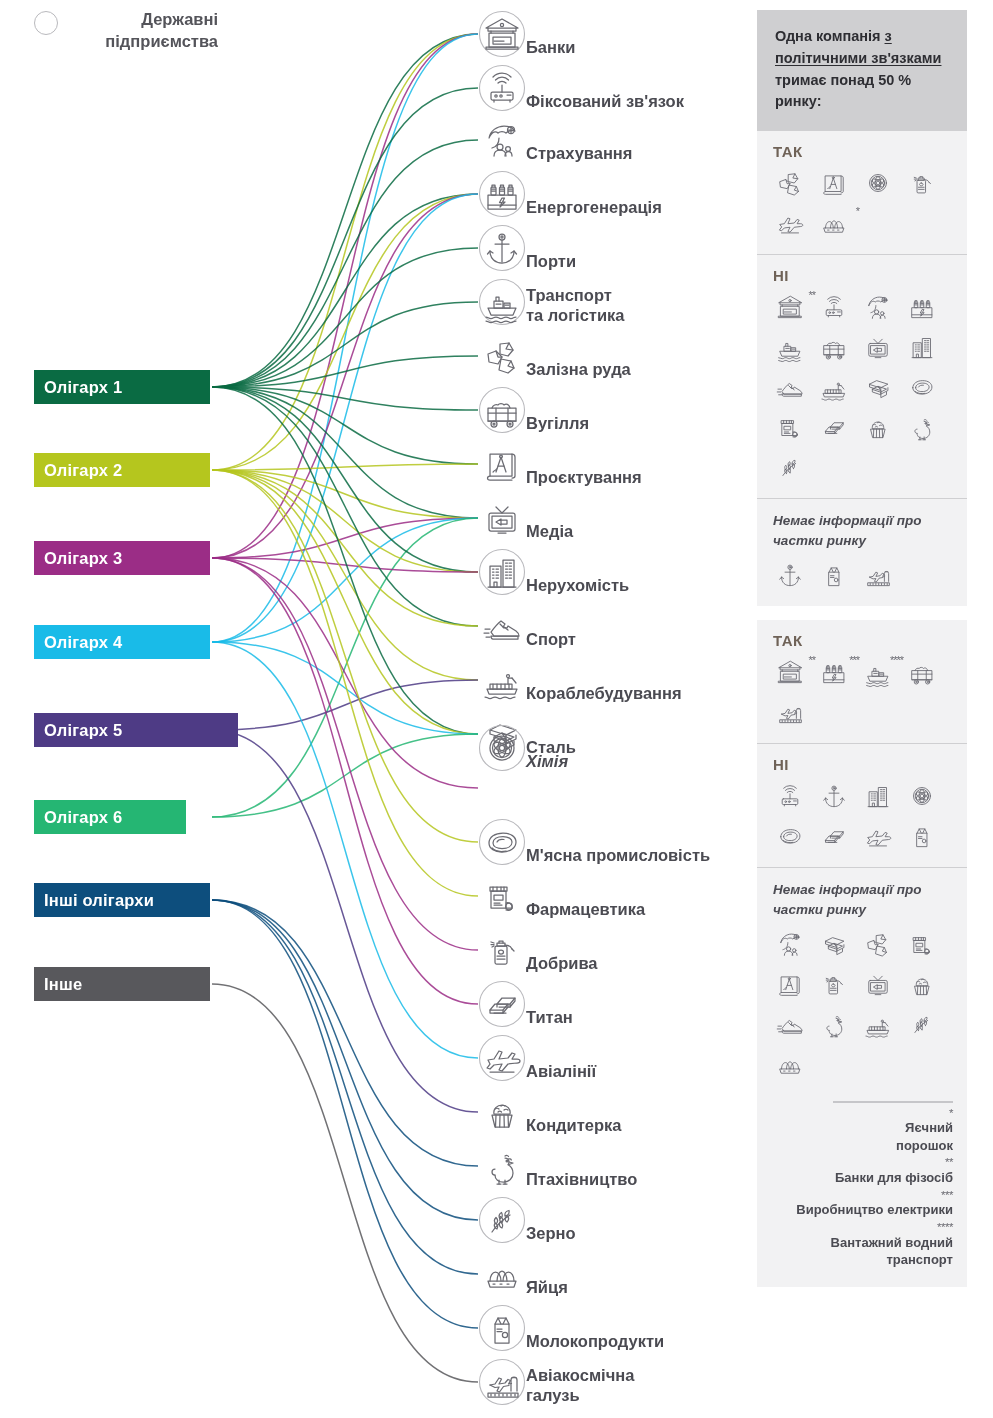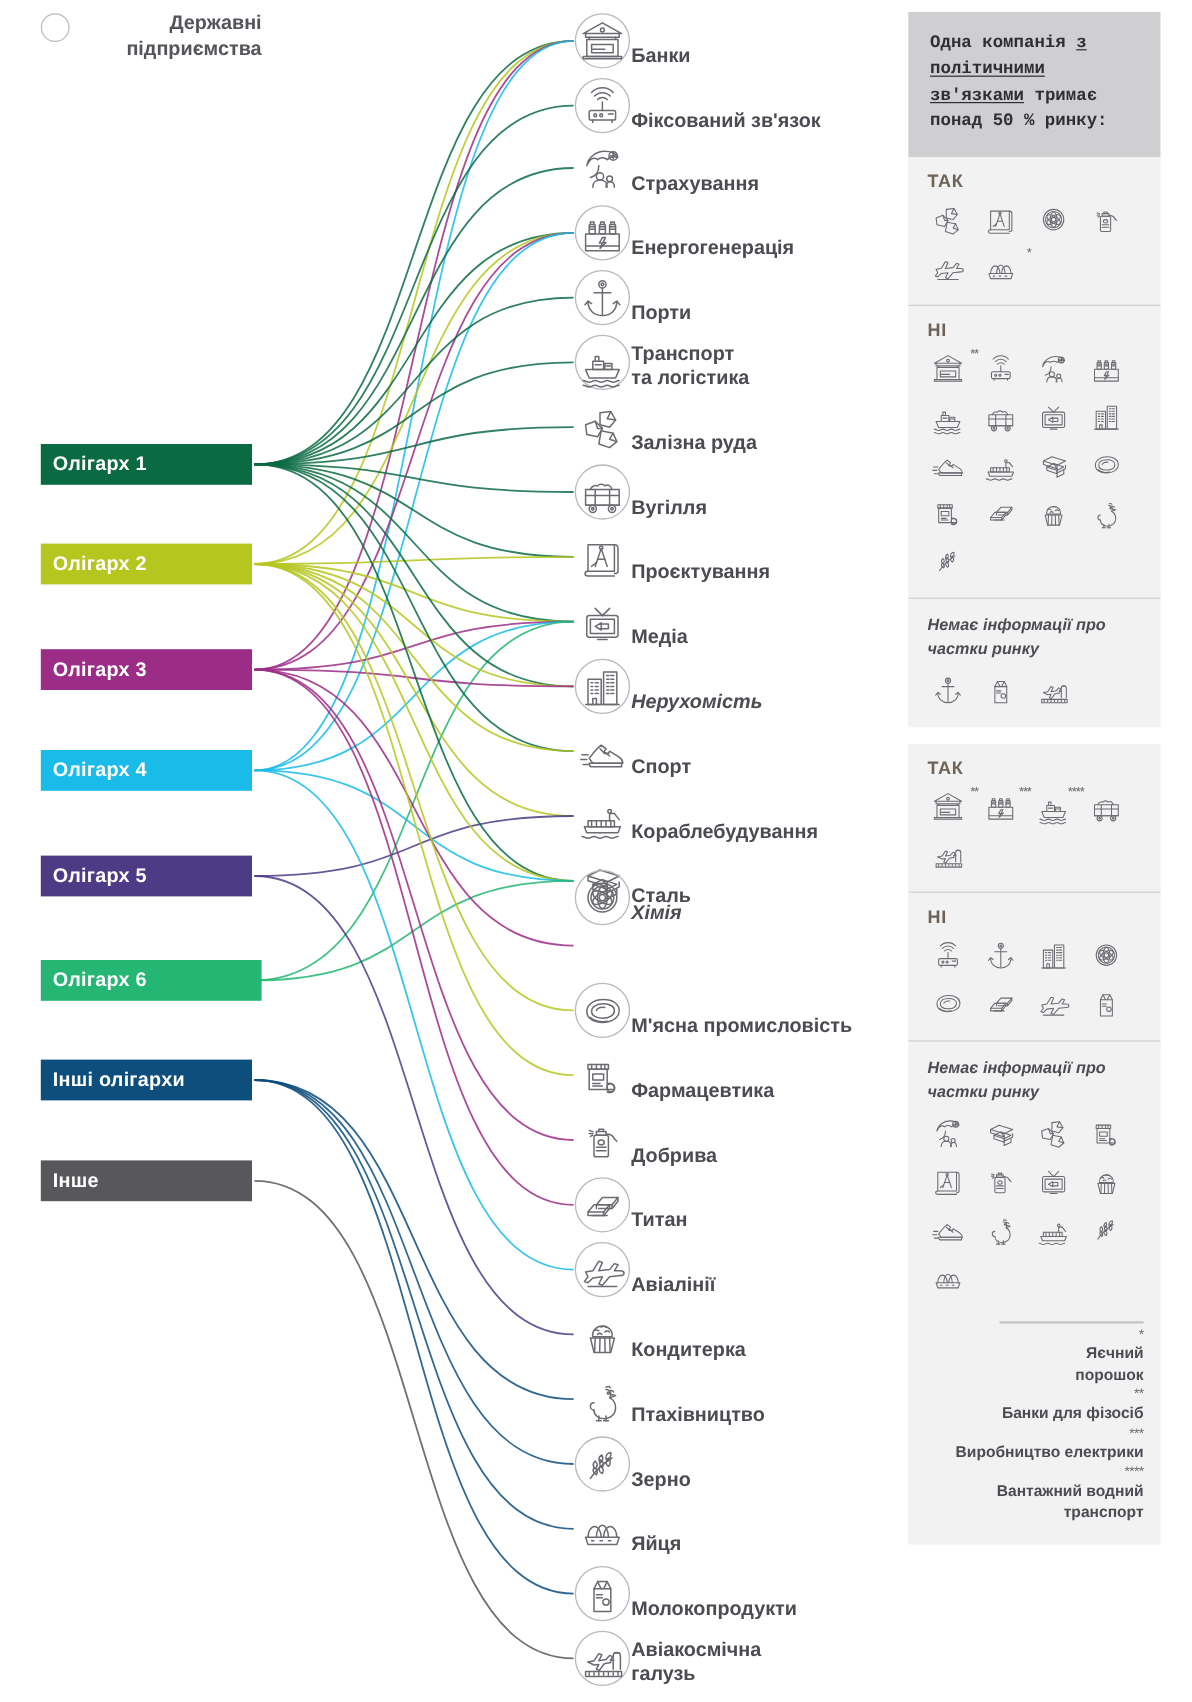--- a/index.html
+++ b/index.html
@@ -22,21 +22,21 @@
   
   .sector{position:absolute;left:478px;display:flex;align-items:flex-end;height:48px;}
   .sector .ic{width:48px;height:48px;flex:none;position:relative;}
   .sector .ic svg{position:absolute;left:0;top:0;}
   .sector .nm{font-size:16.5px;font-weight:bold;color:#4b4b52;line-height:1.25;white-space:pre-line;}
 
   
   #panel{position:absolute;left:757px;top:10px;width:210px;}
   .blk{background:#f2f2f3;padding:0;}
   .hdr{background:#cfcfd1;padding:16px 18px 18px 18px;}
-  .hdr .t{font-size:14.5px;font-weight:bold;color:#2e2e33;line-height:1.5;font-family:Liberation Mono, monospace;}
+  .hdr .t{font-size:14.5px;font-weight:bold;color:#2e2e33;line-height:1.5;}
   .hdr .t u{text-decoration:underline;text-underline-offset:2px;}
   .sub{background:#f2f2f3;padding:12px 14px 14px 16px;}
   .sub.bord{border-top:1.5px solid #cfcfd1;}
   .yn{font-size:15px;font-weight:bold;color:#6f6257;letter-spacing:.5px;margin-bottom:6px;}
   .noinfo{font-size:13.5px;font-style:italic;font-weight:bold;color:#4b4b52;line-height:1.45;margin-bottom:8px;}
   .iconrow{display:flex;flex-wrap:wrap;gap:6px 10px;}
   .iconrow .cell{width:34px;height:34px;position:relative;flex:none;}
   .iconrow .cell svg{position:absolute;left:0;top:0;}
   .iconrow .cell .star{position:absolute;right:-8px;top:-1px;font-size:11px;color:#6b6b72;letter-spacing:-1px;white-space:nowrap;}
   .gap{height:14px;}
@@ -109,24 +109,24 @@
     </div>
     <div class="actor" style="top: 453px; background: rgb(181, 198, 30); width: 176px;">
       <span class="lbl">Олігарх 2</span>
     </div>
     <div class="actor" style="top: 541px; background: rgb(155, 45, 134); width: 176px;">
       <span class="lbl">Олігарх 3</span>
     </div>
     <div class="actor" style="top: 625px; background: rgb(25, 187, 232); width: 176px;">
       <span class="lbl">Олігарх 4</span>
     </div>
-    <div class="actor" style="top: 713px; background: rgb(78, 59, 133); width: 176px;">
+    <div class="actor" style="top: 713px; background: rgb(78, 59, 133); width: 204px;">
       <span class="lbl">Олігарх 5</span>
     </div>
-    <div class="actor" style="top: 800px; background: rgb(37, 182, 115); width: 184px;">
+    <div class="actor" style="top: 800px; background: rgb(37, 182, 115); width: 152px;">
       <span class="lbl">Олігарх 6</span>
     </div>
     <div class="actor" style="top: 883px; background: rgb(13, 78, 125); width: 176px;">
       <span class="lbl">Інші олігархи</span>
     </div>
     <div class="actor" style="top: 967px; background: rgb(88, 88, 92); width: 176px;">
       <span class="lbl">Інше</span>
     </div>
   </div>
 
@@ -294,21 +294,21 @@
           <rect x="11" y="19" width="26" height="18" rx="2"></rect>
           <rect x="14" y="22" width="20" height="12"></rect>
           <path d="M18 28l5-3v6z"></path>
           <path d="M23 26h6v4h-6"></path>
           <path d="M24 19l-6-6M24 19l6-6"></path>
           <path d="M20 39h8"></path>
         </svg>
       </div>
       <div class="nm">Медіа</div>
     </div>
-    <div class="sector" style="top: 548px; font-style: italic;">
+    <div class="sector" style="top: 548px;">
       <div class="ic">
         <svg width="48" height="48" viewBox="0 0 48 48">
           <circle cx="24" cy="24" r="22.5" fill="none" stroke="#b9b9bd" stroke-width="1.1"></circle>
         </svg>
         <svg width="48" height="48" viewBox="0 0 48 48" fill="none" stroke="#6b6b72" stroke-width="1.25" stroke-linecap="round" stroke-linejoin="round" transform-origin="center">
           <rect x="12" y="18" width="11" height="21"></rect>
           <rect x="25" y="12" width="11" height="27"></rect>
           <path d="M14.5 21h1.5M18 21h2.5M14.5 24h1.5M18 24h2.5M14.5 27h1.5M18 27h2.5M14.5 30h1.5M18 30h2.5"></path>
           <path d="M27.5 15h2M31 15h2.5M27.5 18h2M31 18h2.5M27.5 21h2M31 21h2.5M27.5 24h2M31 24h2.5M27.5 27h2M31 27h2.5M27.5 30h2M31 30h2.5"></path>
           <path d="M16 39v-5h3v5"></path>

